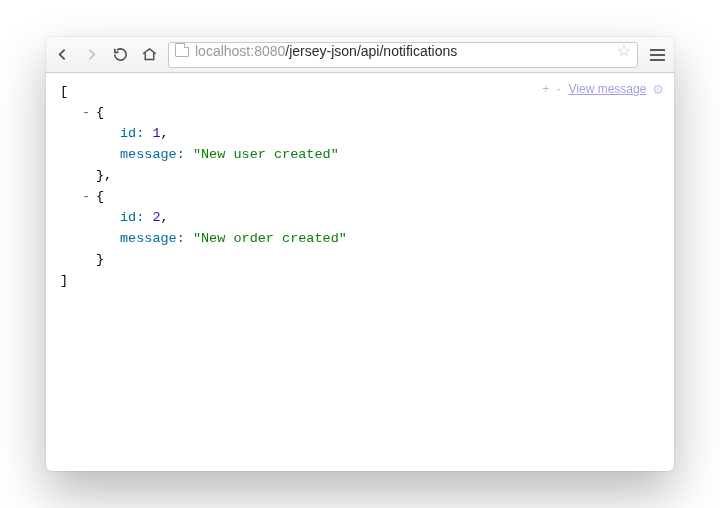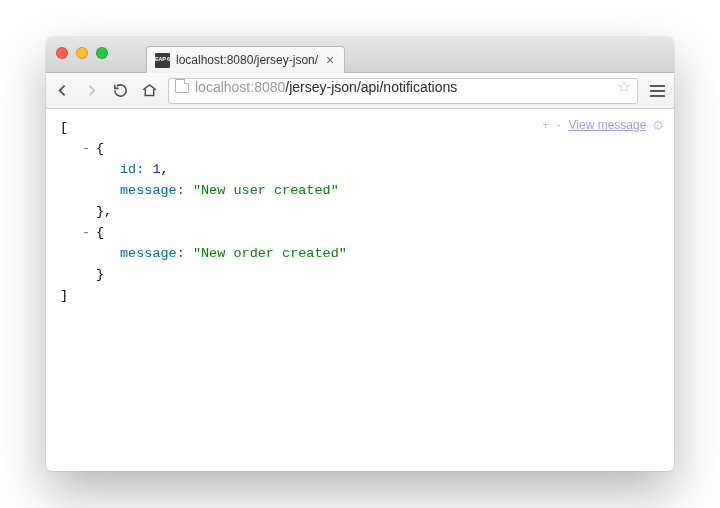--- a/index.html
+++ b/index.html
@@ -200,35 +200,20 @@
   .json .pn  { color: #000; font-weight: 400; } 
   .json .num { color: #1818bf; }
   .json .str { color: #0a7f0a; }
 </style>
 </head>
 <body>
 
 <div class="stage">
   <div class="window">
 
-    <div class="titlebar">
-      <div class="traffic">
-        <div class="tl-btn tl-close"></div>
-        <div class="tl-btn tl-min"></div>
-        <div class="tl-btn tl-zoom"></div>
-      </div>
-      <div class="tabstrip">
-        <div class="tab">
-          <div class="favicon">EAP
-6</div>
-          <div class="title">localhost:8080/jersey-json/</div>
-          <div class="close">×</div>
-        </div>
-      </div>
-    </div>
 
     <div class="toolbar">
       <div class="nav-icons">
         <span class="ico">
           <svg viewBox="0 0 24 24" fill="none" stroke="#4a4a4a" stroke-width="2.4">
               <path d="M15 5l-7 7 7 7"></path>
             </svg>
         </span>
         <span class="ico disabled">
           <svg viewBox="0 0 24 24" fill="none" stroke="#c3c3c3" stroke-width="2.4">
@@ -288,20 +273,25 @@
           <span class="str">"New user created"</span>
         </div>
         <div class="ind1" style="padding-left:36px;">
           <span class="pn">},</span>
         </div>
 
         <div class="ind1">
           <span class="collapser">-</span><span class="pn">{</span>
         </div>
         <div class="ind2">
+          <span class="k">id:</span>
+          <span> </span>
+          <span class="num">2</span><span class="pn">,</span>
+        </div>
+        <div class="ind2">
           <span class="k">message:</span>
           <span> </span>
           <span class="str">"New order created"</span>
         </div>
         <div class="ind1" style="padding-left:36px;">
           <span class="pn">}</span>
         </div>
 
         <div><span class="pn">]</span></div>
       </div>

